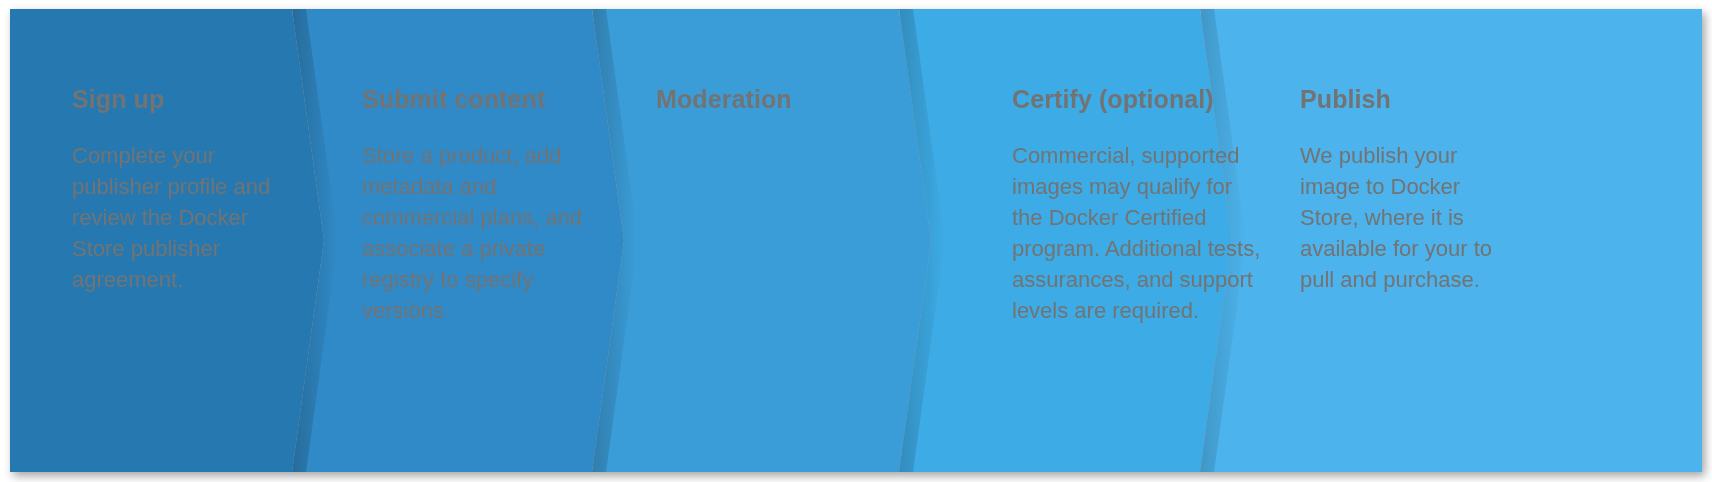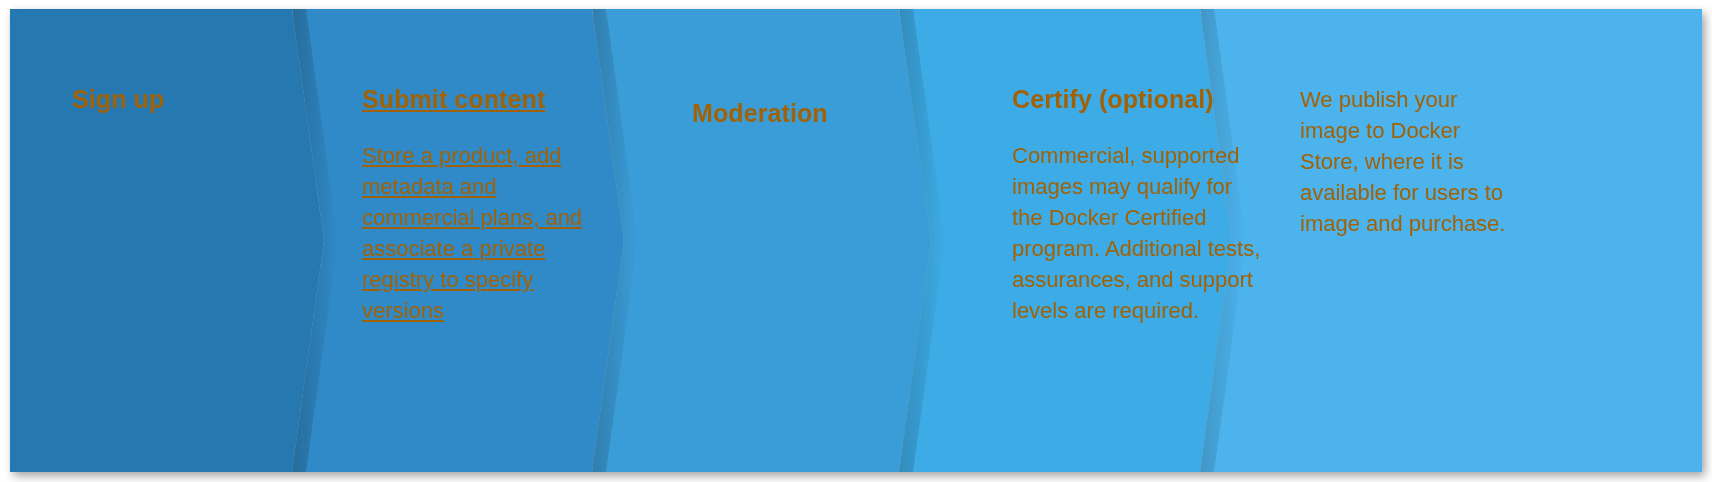--- a/index.html
+++ b/index.html
@@ -33,21 +33,21 @@
 
   #chevron-svg {
     display: block;
     width: 1692px;
     height: 463px;
   }
 
   
   .step-text {
     position: absolute;
-    color: #a16207;
+    color: #737373;
     box-sizing: border-box;
   }
   .step-title {
     font-size: 25px;
     font-weight: bold;
     line-height: 30px;
     letter-spacing: 0.1px;
     margin: 0 0 26px 0;
     white-space: nowrap;
   }
@@ -95,33 +95,35 @@
       <path d="M 889,0 L 1190,0 L 1222,231.5 L 1190,463 L 889,463 L 921,231.5 Z" fill="#3dabe5"></path>
       <path d="M 889,0 L 921,231.5 L 889,463 L 903,463 L 935,231.5 L 903,0 Z" fill="url(#seamShade3)"></path>
 
       <path d="M 1190,0 L 1692,0 L 1692,463 L 1190,463 L 1222,231.5 Z" fill="#4cb3ec"></path>
       <path d="M 1190,0 L 1222,231.5 L 1190,463 L 1204,463 L 1236,231.5 L 1204,0 Z" fill="url(#seamShade4)"></path>
     </svg>
   </div>
 
   <div class="step-text" style="left:72px; top:84px; width:222px;">
     <div class="step-title">Sign up</div>
+    <div class="step-body">Complete your publisher profile and review the Docker Store publisher agreement.</div>
   </div>
 
-  <div class="step-text" style="left:362px; top:84px; width:240px;text-decoration:underline;">
+  <div class="step-text" style="left:362px; top:84px; width:240px;">
     <div class="step-title">Submit content</div>
     <div class="step-body">Store a product, add metadata and commercial plans, and associate a private registry to specify versions</div>
   </div>
 
-  <div class="step-text" style="left:692px; top:84px; width:240px;margin-top:14px;">
+  <div class="step-text" style="left:656px; top:84px; width:240px;">
     <div class="step-title">Moderation</div>
   </div>
 
   <div class="step-text" style="left:972px; top:84px; width:252px;margin-left:40px;">
     <div class="step-title">Certify (optional)</div>
     <div class="step-body">Commercial, supported images may qualify for the Docker Certified program.  Additional tests, assurances, and support levels are required.</div>
   </div>
 
   <div class="step-text" style="left:1300px; top:84px; width:210px;">
-    <div class="step-body">We publish your image to Docker Store, where it is available for users to image and purchase.</div>
+    <div class="step-title">Publish</div>
+    <div class="step-body">We publish your image to Docker Store, where it is available for your to pull and purchase.</div>
   </div>
 
 </div>
 
 </body></html>

